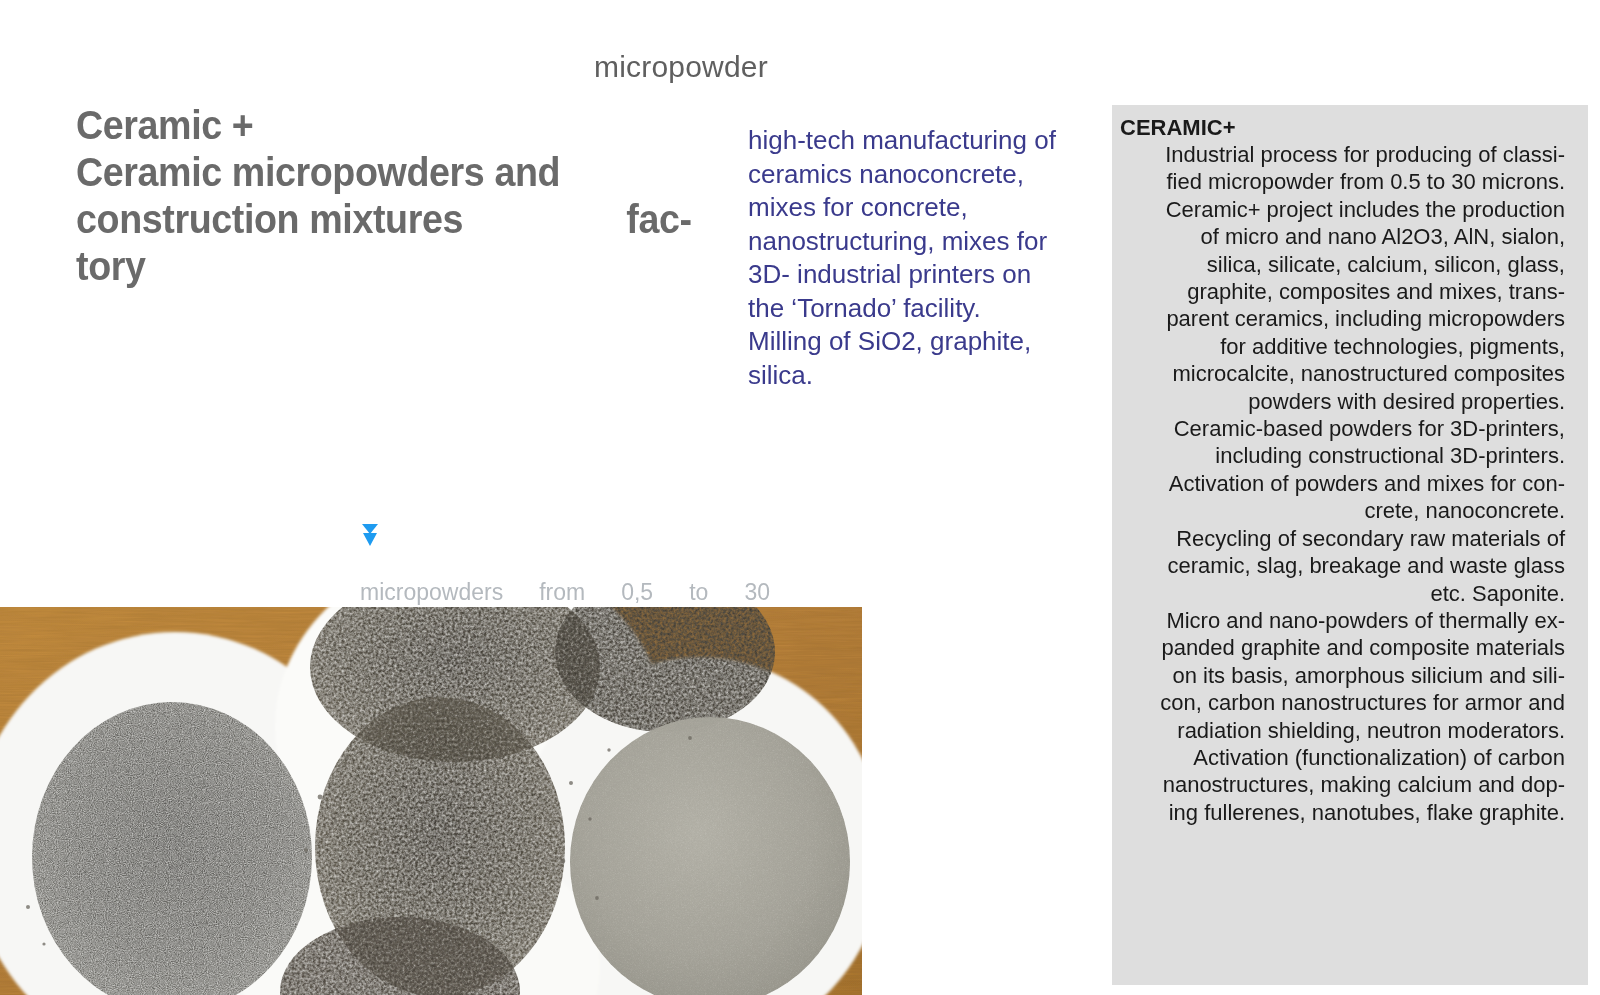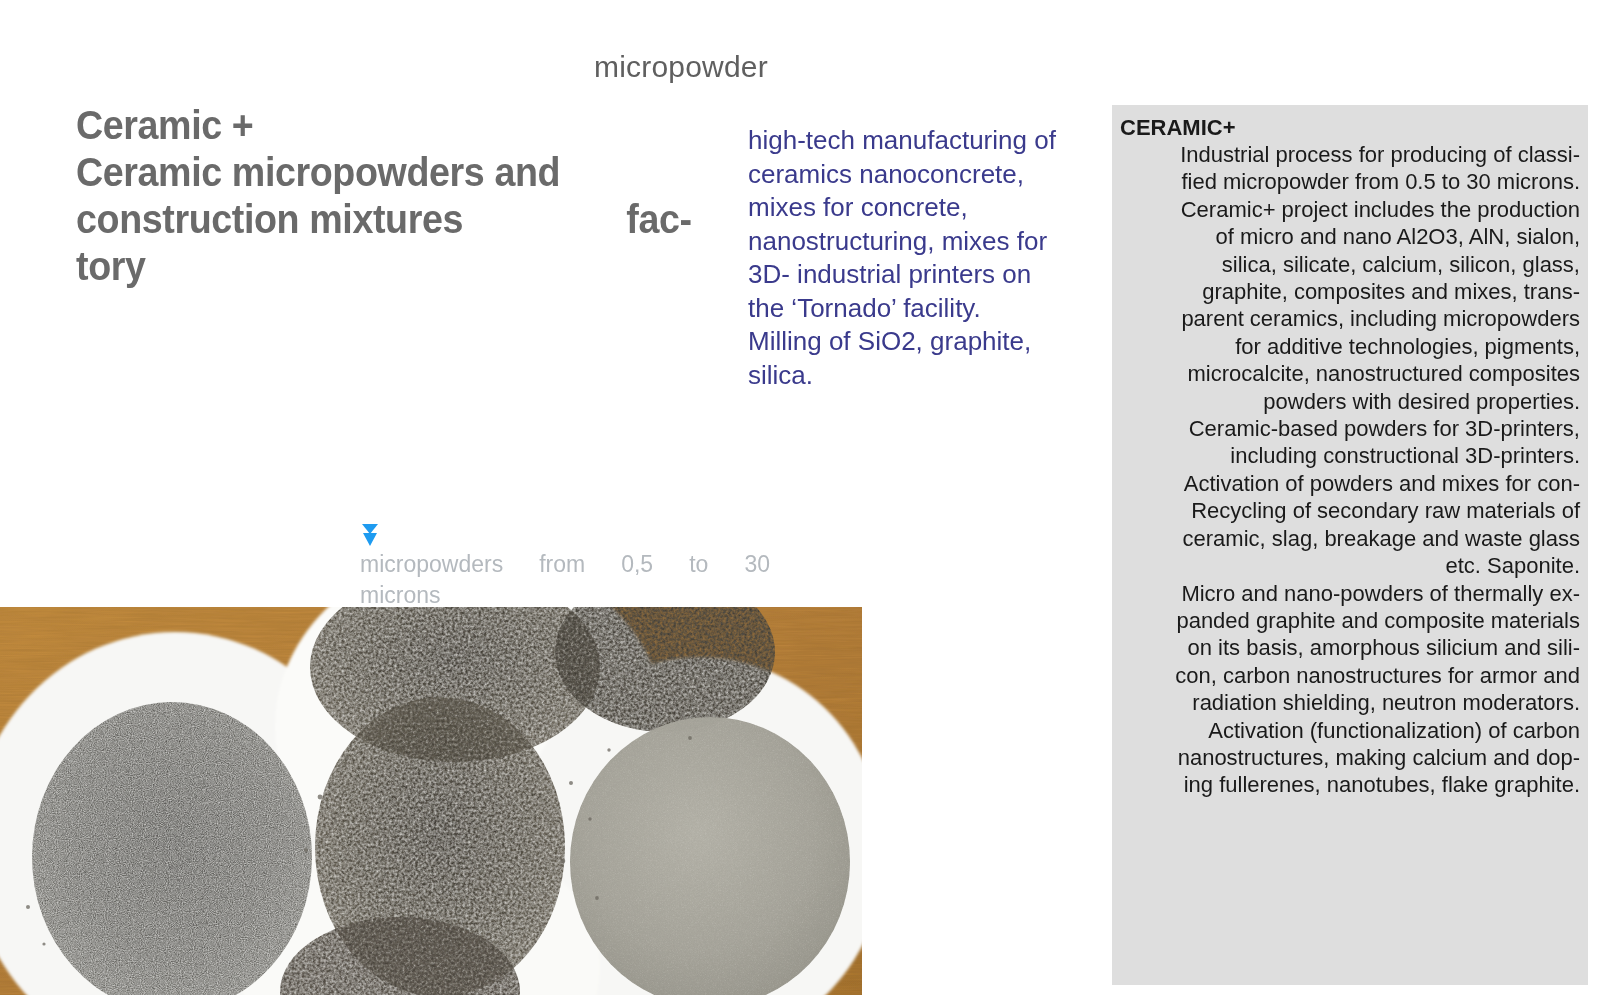--- a/index.html
+++ b/index.html
@@ -87,20 +87,21 @@
     display: block;
   }
   .caption-lines {
     margin-left: 28px;
   }
   .caption-line-1 {
     display: flex;
     justify-content: space-between;
     width: 410px;
     white-space: pre;
+    margin-top: 28px;
   }
   .caption-line-2 {
     display: block;
     white-space: pre;
   }
 
   
   .photo {
     position: absolute;
     left: 0px;
@@ -114,21 +115,21 @@
 
   
   .info-panel {
     position: absolute;
     left: 1112px;
     top: 105px;
     width: 476px;
     height: 880px;
     background: #dedede;
     box-sizing: border-box;
-    padding: 9px 8px 6px 8px;
+    padding: 9px 23px 6px 8px;
   }
   .info-title {
     font-size: 22px;
     line-height: 27px;
     font-weight: bold;
     color: #1a1a1a;
     white-space: pre;
   }
   .info-body {
     font-size: 22px;
@@ -289,20 +290,21 @@
     <span class="il">of micro and nano Al2O3, AlN, sialon,</span>
     <span class="il">silica, silicate, calcium, silicon, glass,</span>
     <span class="il">graphite, composites and mixes, trans-</span>
     <span class="il">parent ceramics, including micropowders</span>
     <span class="il">for additive technologies, pigments,</span>
     <span class="il">microcalcite, nanostructured composites</span>
     <span class="il">powders with desired properties.</span>
     <span class="il">Ceramic-based powders for 3D-printers,</span>
     <span class="il">including constructional 3D-printers.</span>
     <span class="il">Activation of powders and mixes for con-</span>
+    <span class="il">crete, nanoconcrete.</span>
     <span class="il">Recycling of secondary raw materials of</span>
     <span class="il">ceramic, slag, breakage and waste glass</span>
     <span class="il">etc. Saponite.</span>
     <span class="il">Micro and nano-powders of thermally ex-</span>
     <span class="il">panded graphite and composite materials</span>
     <span class="il">on its basis, amorphous silicium and sili-</span>
     <span class="il">con, carbon nanostructures for armor and</span>
     <span class="il">radiation shielding, neutron moderators.</span>
     <span class="il">Activation (functionalization) of carbon</span>
     <span class="il">nanostructures, making calcium and dop-</span>

